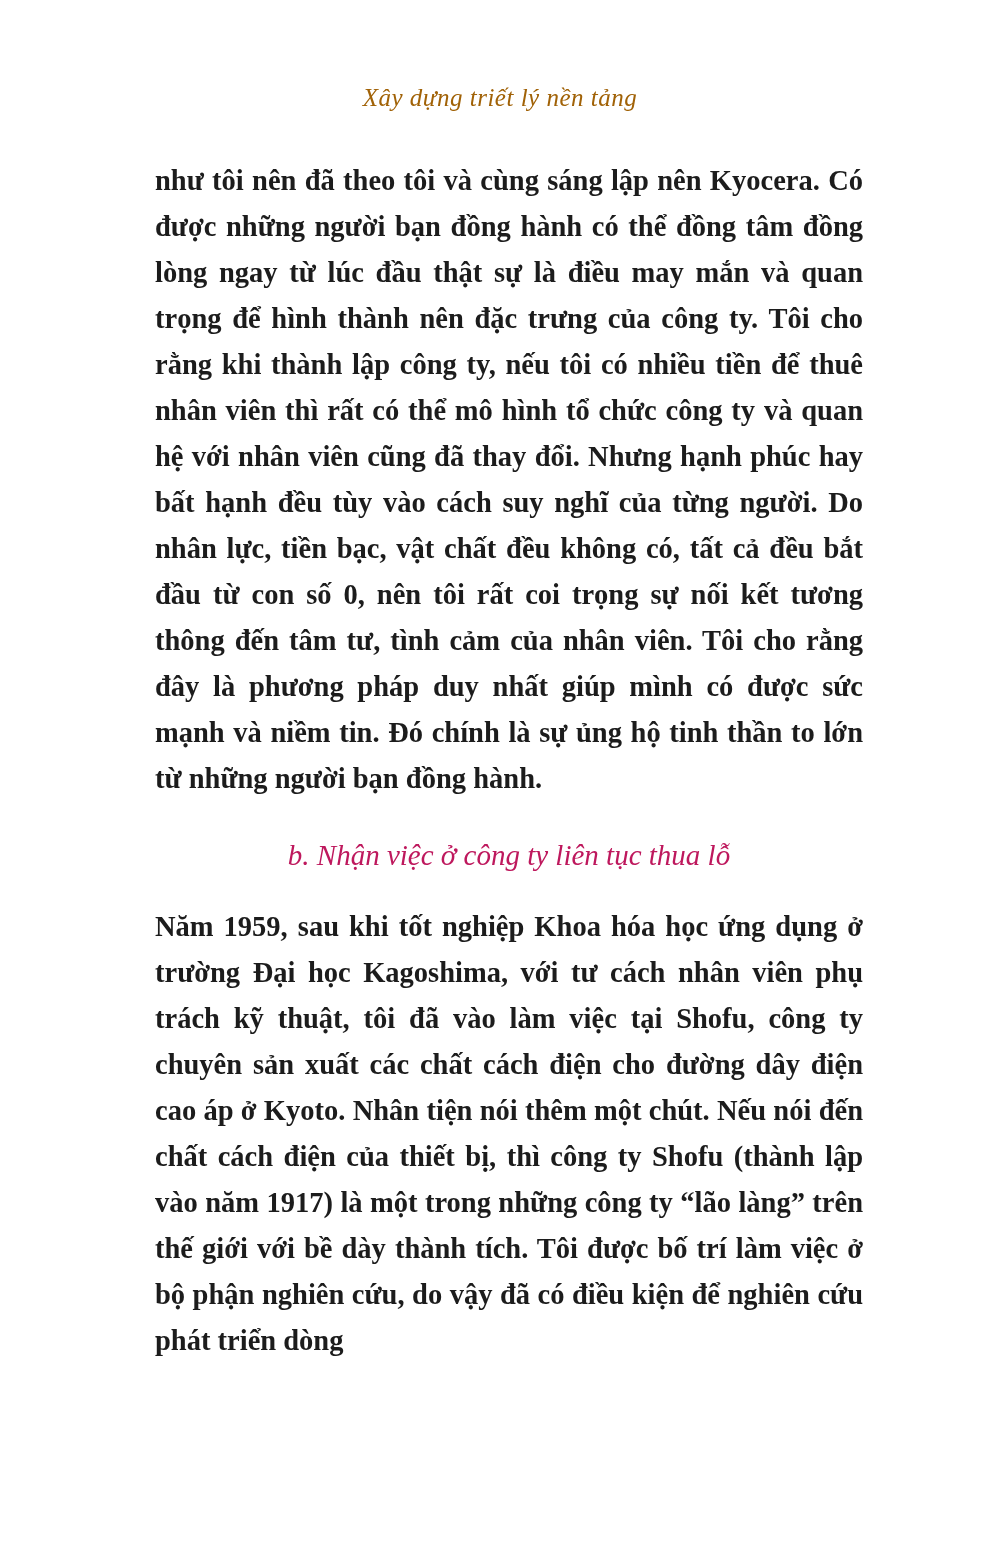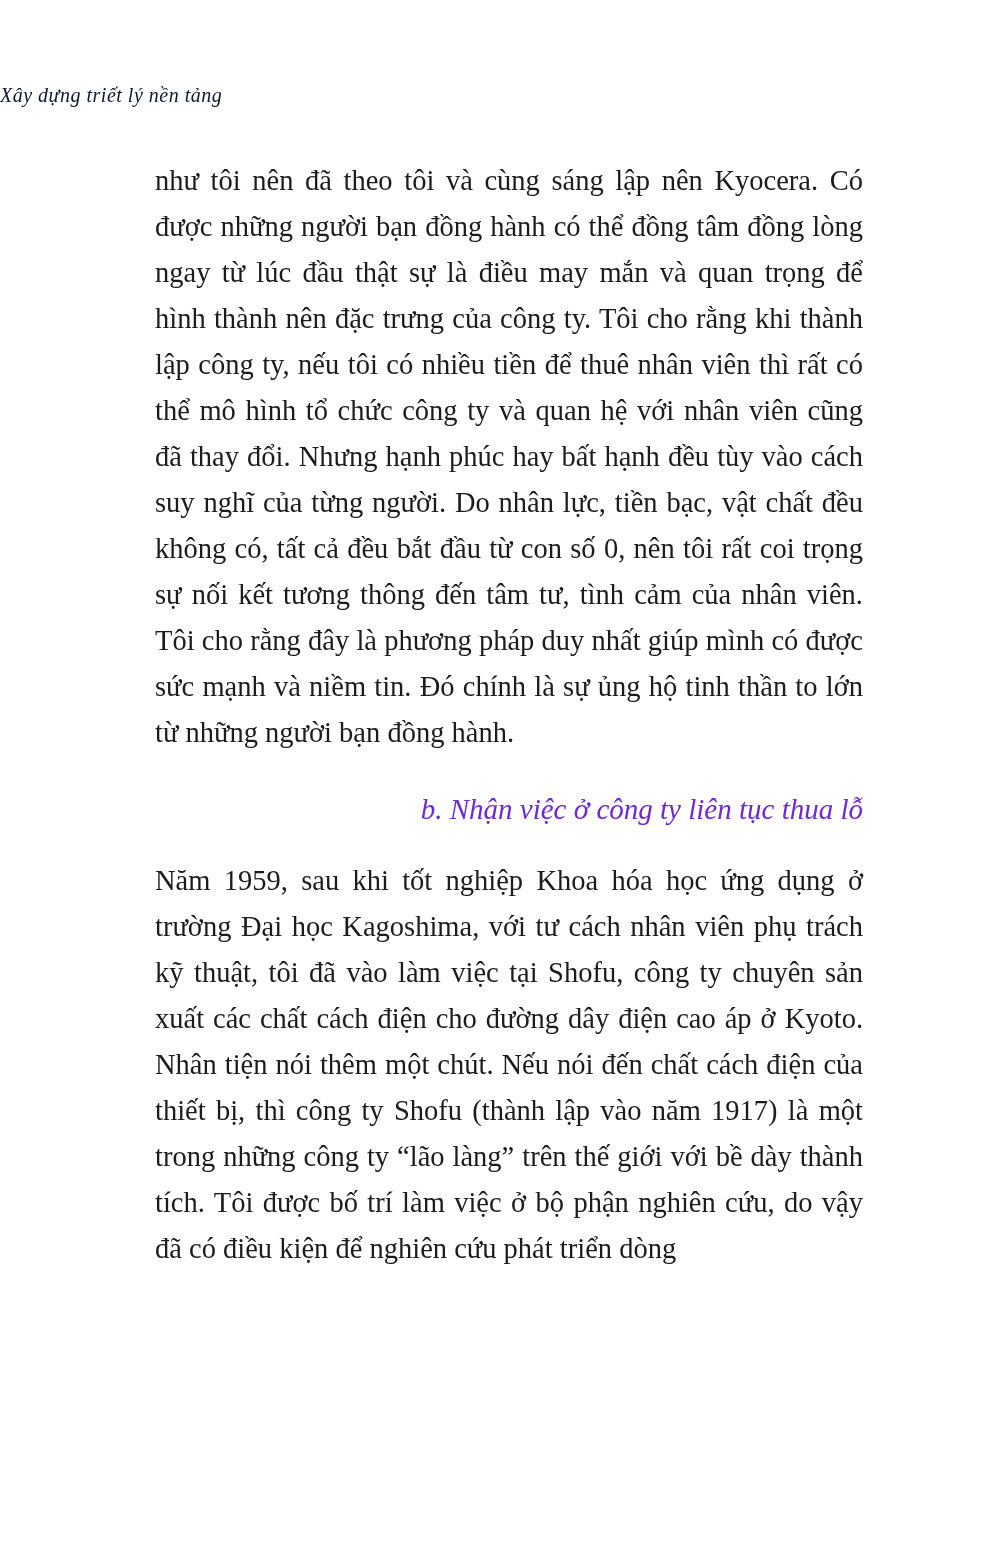--- a/index.html
+++ b/index.html
@@ -15,50 +15,51 @@
     color: #1c1c1c;
     font-family: "Liberation Serif", "DejaVu Serif", serif;
     box-sizing: border-box;
     overflow: hidden;
   }
   .running-header {
     position: absolute;
     top: 84px;
     left: 0;
     width: 100%;
-    text-align: left;
+    text-align: center;
     font-style: italic;
-    font-size: 20px;
+    font-size: 25px;
     letter-spacing: 0.5px;
-    color: #0f172a;
+    color: #a16207;
   }
   .text-block {
     position: absolute;
     top: 158px;
     left: 155px;
     width: 708px;
   }
   .body-para {
     margin: 0;
     font-size: 28.5px;
     line-height: 46px;
     text-align: justify;
     text-justify: inter-word;
     color: #1c1c1c;
+    font-weight: bold;
   }
   .subheading {
     margin: 0;
     margin-top: 30px;
     margin-bottom: 26px;
     font-style: italic;
     font-weight: normal;
     font-size: 29px;
     line-height: 46px;
-    text-align: right;
-    color: #6d28d9;
+    text-align: center;
+    color: #be185d;
   }
   .page-number {
     position: absolute;
     bottom: 82px;
     left: 0;
     width: 100%;
     text-align: center;
     font-size: 27px;
     color: #2a2a2a;
   }

